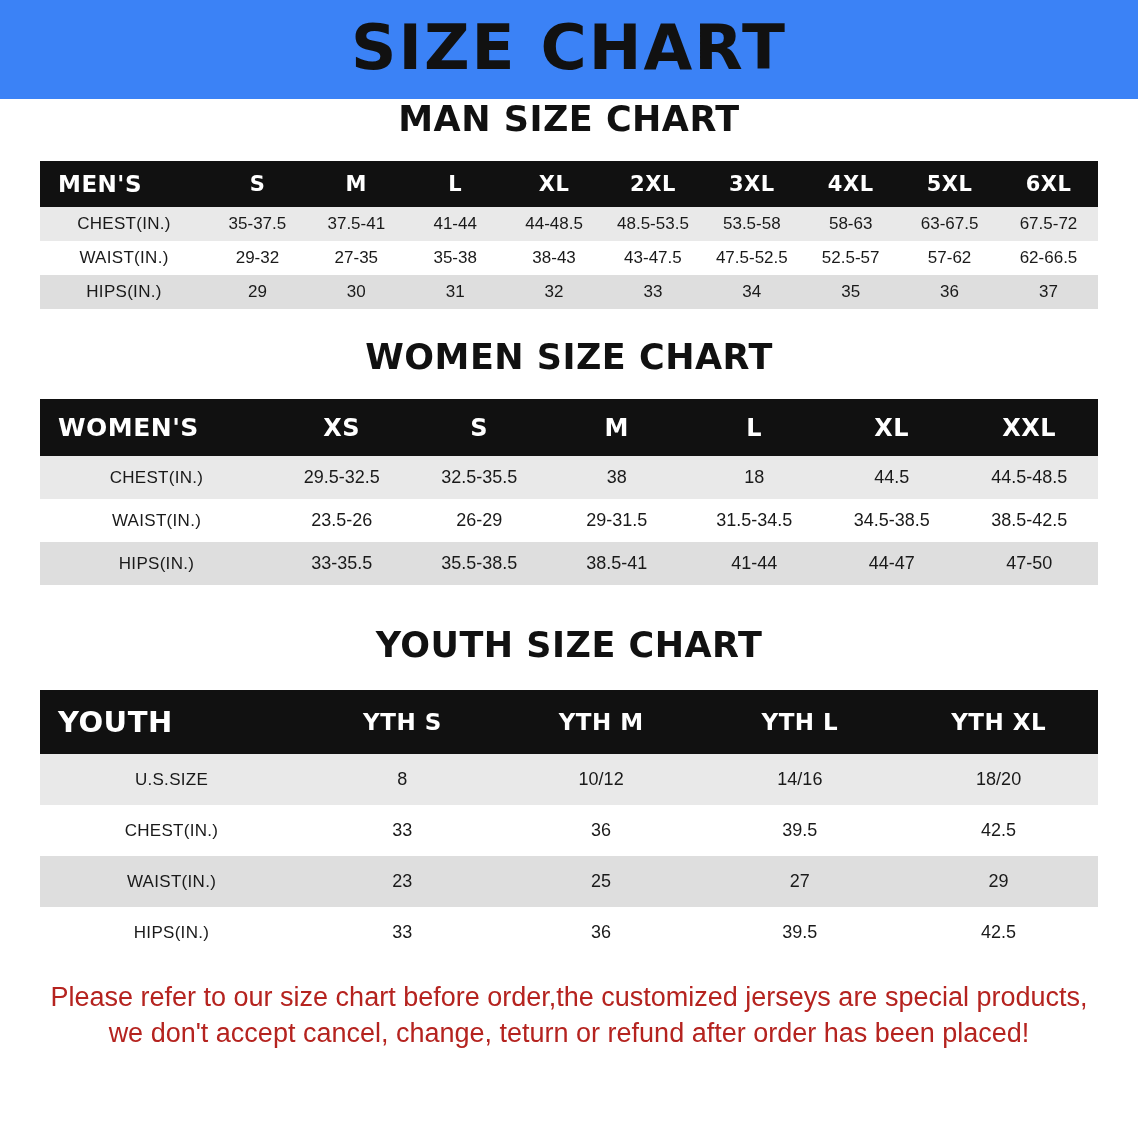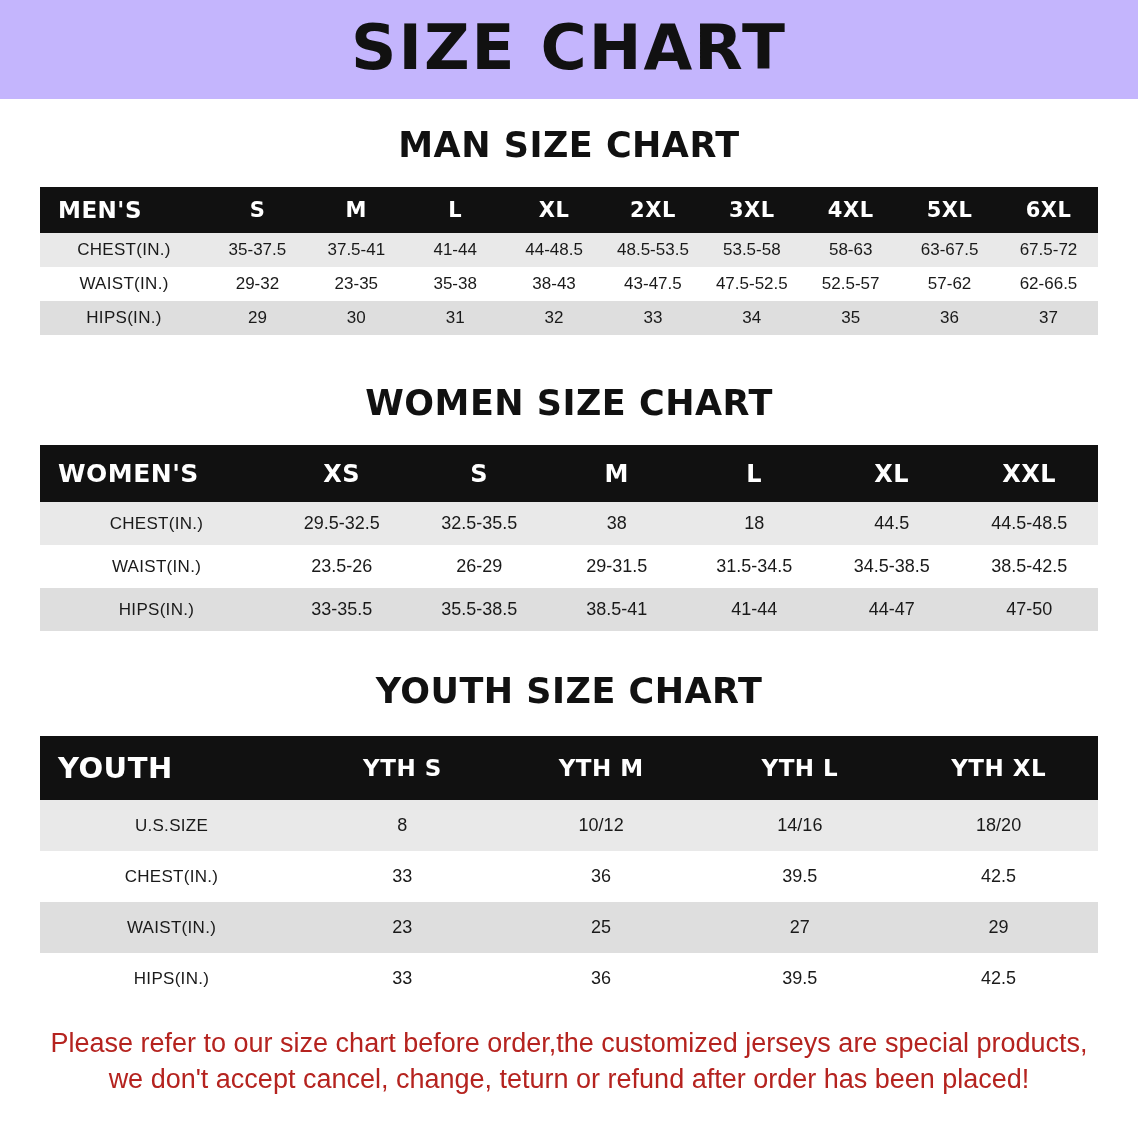--- a/index.html
+++ b/index.html
@@ -17,21 +17,21 @@
 
   .page {
     width: 1138px;
     height: 1132px;
     position: relative;
     box-sizing: border-box;
   }
 
   
   .banner {
-    background: #c4b5fd;
+    background: #3b82f6;
     height: 99px;
     display: flex;
     align-items: center;
     justify-content: center;
   }
   .banner-title {
     font-family: "DejaVu Sans", sans-serif;
     font-weight: bold;
     font-size: 63px;
     letter-spacing: 2px;
@@ -42,22 +42,22 @@
 
   
   .section-title {
     text-align: center;
     font-family: "DejaVu Sans", sans-serif;
     font-weight: bold;
     font-size: 35px;
     letter-spacing: 0.5px;
     color: #111;
   }
-  .section-title.man   { margin-top: 26px; margin-bottom: 22px; }
-  .section-title.women { margin-top: 48px; margin-bottom: 22px; }
+  .section-title.man   { margin-bottom: 22px; }
+  .section-title.women { margin-top: 28px; margin-bottom: 22px; }
   .section-title.youth { margin-top: 40px; margin-bottom: 25px; }
 
   
   .table-wrap {
     margin: 12px 40px;
   }
   table.size-table {
     width: 1058px;
     border-collapse: collapse;
     table-layout: fixed;
@@ -152,21 +152,21 @@
         <td>44-48.5</td>
         <td>48.5-53.5</td>
         <td>53.5-58</td>
         <td>58-63</td>
         <td>63-67.5</td>
         <td>67.5-72</td>
       </tr>
       <tr class="shade-b">
         <td class="label">WAIST(IN.)</td>
         <td>29-32</td>
-        <td>23-35</td>
+        <td>27-35</td>
         <td>35-38</td>
         <td>38-43</td>
         <td>43-47.5</td>
         <td>47.5-52.5</td>
         <td>52.5-57</td>
         <td>57-62</td>
         <td>62-66.5</td>
       </tr>
       <tr class="shade-c">
         <td class="label">HIPS(IN.)</td>

